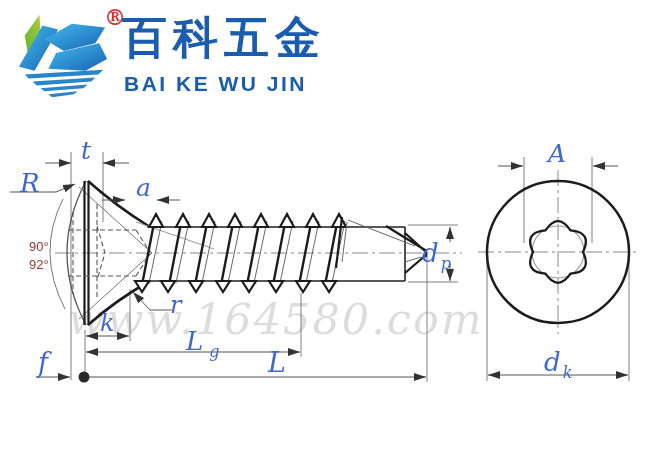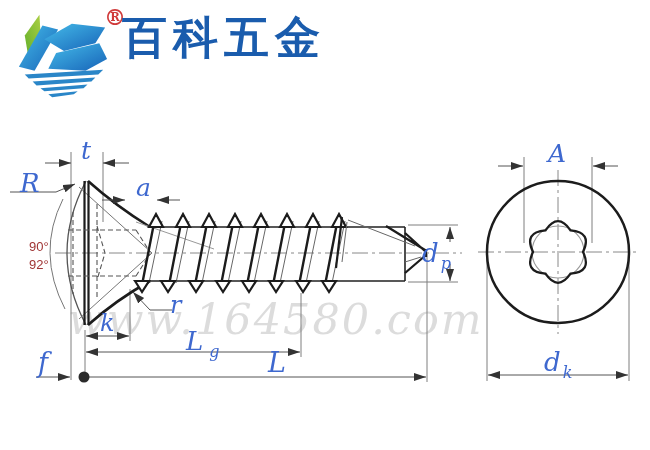--- a/index.html
+++ b/index.html
@@ -48,20 +48,21 @@
         <polygon points="36,34 64,18 98,22 88,38 56,46" fill="url(#gBlue)"></polygon>
         <polygon points="48,48 92,38 100,54 78,66 40,64" fill="url(#gBlue)"></polygon>
         <path d="M16 70 L96 65 L91 70 L20 74 Z" fill="#2a86c8"></path>
         <path d="M24 77 L88 73 L84 77 L28 81 Z" fill="#2a86c8"></path>
         <path d="M32 84 L80 80 L76 84 L36 87 Z" fill="#2a86c8"></path>
         <path d="M40 90 L70 87 L66 90 L44 93 Z" fill="#2a86c8"></path>
       </g>
     </svg>
     <span class="reg-mark">®</span>
     <div class="cn-title">百科五金</div>
+    <div class="en-title">BAI KE WU JIN</div>
   </div>
 
   <svg class="drawing" viewBox="0 0 650 450">
     <defs>
       <marker id="arr" markerUnits="userSpaceOnUse" markerWidth="13" markerHeight="9" refX="12" refY="4" orient="auto-start-reverse">
         <path d="M0 0 L12 4 L0 8 Z" fill="#333"></path>
       </marker>
     </defs>
 
     <g stroke="#888" stroke-width="1" stroke-dasharray="16 4 3 4" fill="none">

